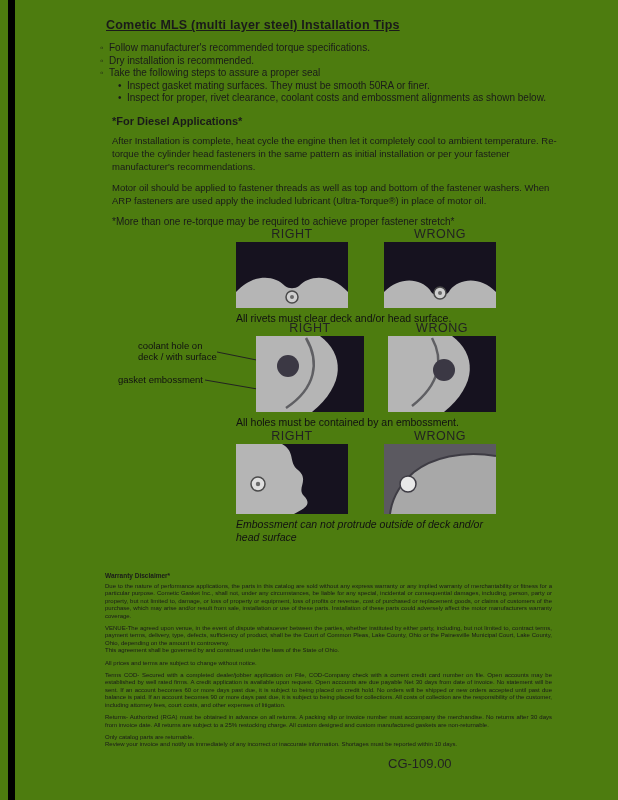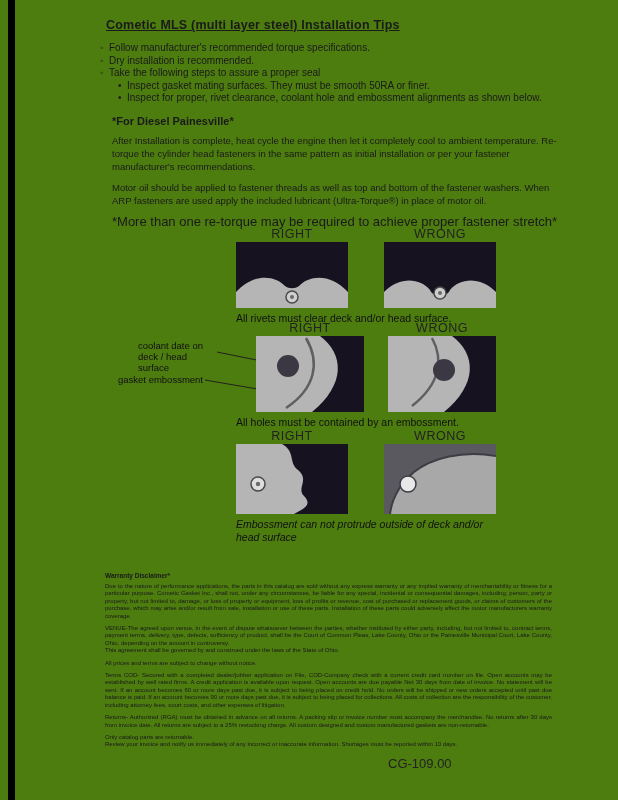--- a/index.html
+++ b/index.html
@@ -13,21 +13,21 @@
   .doc-title { font-size:12.5px; font-weight:bold; text-decoration:underline; margin-left:6px; margin-bottom:10px; letter-spacing:0.2px; }
   .bullet, .subbullet { font-size:10px; line-height:12.5px; display:flex; }
   .bullet::before { content:"◦"; width:9px; flex:0 0 9px; font-size:10px; }
   .subbullet { margin-left:18px; }
   .subbullet::before { content:"•"; width:9px; flex:0 0 9px; font-size:10px; }
 
   
   .diesel-block { position:absolute; left:112px; top:115px; width:456px; }
   .diesel-heading { font-size:11px; font-weight:bold; margin-bottom:7px; }
   .diesel-block p { font-size:9.5px; line-height:13px; margin-bottom:8px; }
-  .diesel-note { font-size:13px; line-height:13px; }
+  .diesel-note { font-size:10px; line-height:13px; }
 
   
   .col-header { position:absolute; font-size:12.5px; text-align:center; letter-spacing:0.5px; color:#222; }
   .diagram { position:absolute; line-height:0; }
   .diagram svg { display:block; }
   .caption { position:absolute; font-size:10.5px; line-height:12.5px; color:#111; }
   .pointer-label { position:absolute; font-size:9.5px; line-height:11px; color:#111; }
   .connector-overlay { position:absolute; left:110px; top:332px; width:210px; height:80px; pointer-events:none; }
 
   
@@ -52,26 +52,26 @@
     <div class="bullet">
         <span>Dry installation is recommended.</span>
       </div>
     <div class="bullet">
         <span>Take the following steps to assure a proper seal</span>
       </div>
     <div class="subbullet">
         <span>Inspect gasket mating surfaces.  They must be smooth 50RA or finer.</span>
       </div>
     <div class="subbullet">
-        <span>Inspect for proper, rivet clearance, coolant hole and embossment alignments as shown below.</span>
+        <span>Inspect for proper, rivet clearance, coolant costs and embossment alignments as shown below.</span>
       </div>
   </div>
 
   <div class="diesel-block">
-    <div class="diesel-heading">*For Diesel Painesville*</div>
+    <div class="diesel-heading">*For Diesel Applications*</div>
     <p>After Installation is complete, heat cycle the engine then let it completely cool to ambient temperature. Re-torque the cylinder head fasteners in the same pattern as initial installation or per your fastener manufacturer's recommendations.</p>
     <p>Motor oil should be applied to fastener threads as well as top and bottom of the fastener washers. When ARP fasteners are used apply the included lubricant (Ultra-Torque®) in place of motor oil.</p>
     <div class="diesel-note">*More than one re-torque may be required to achieve proper fastener stretch*</div>
   </div>
 
   <div class="col-header" style="left:236px; top:227px; width:112px;">RIGHT</div>
   <div class="col-header" style="left:384px; top:227px; width:112px;">WRONG</div>
 
   <div class="diagram" style="left:236px; top:242px;">
     <svg viewBox="0 0 112 66" width="112" height="66">
@@ -87,21 +87,21 @@
       <path d="M0,0 H112 V50 C96,34 76,36 66,48 C62,56 50,56 46,48 C36,36 16,34 0,50 Z" fill="#16121f"></path>
       <circle cx="56" cy="51" r="6" fill="#cfcfcf" stroke="#4a4a4a" stroke-width="1.5"></circle>
       <circle cx="56" cy="51" r="2" fill="#6a6a6a"></circle>
     </svg>
   </div>
   <div class="caption" style="left:236px; top:312px; width:300px;">All rivets must clear deck and/or head surface.</div>
 
   <div class="col-header" style="left:256px; top:321px; width:108px;">RIGHT</div>
   <div class="col-header" style="left:388px; top:321px; width:108px;">WRONG</div>
 
-  <div class="pointer-label" style="left:138px; top:340px; width:80px;">coolant date on deck / head surface</div>
+  <div class="pointer-label" style="left:138px; top:340px; width:80px;">coolant hole on deck / with surface</div>
   <div class="pointer-label" style="left:118px; top:374px; width:92px;">gasket embossment</div>
 
   <svg class="connector-overlay" viewBox="0 0 210 80">
     <line x1="107" y1="20" x2="181" y2="35" stroke="#222" stroke-width="1"></line>
     <line x1="95" y1="48" x2="188" y2="64" stroke="#222" stroke-width="1"></line>
   </svg>
 
   <div class="diagram" style="left:256px; top:336px;">
     <svg viewBox="0 0 108 76" width="108" height="76">
       <rect width="108" height="76" fill="#16121f"></rect>

